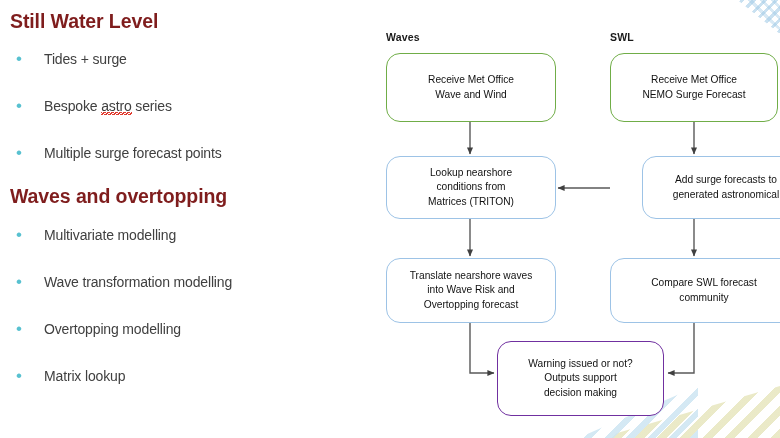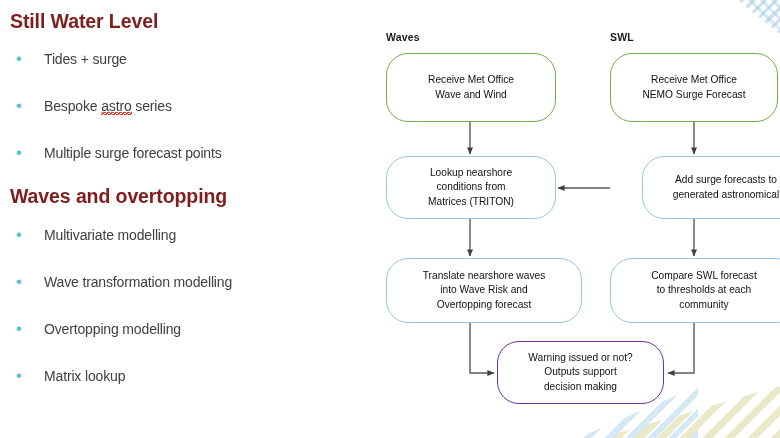--- a/index.html
+++ b/index.html
@@ -70,21 +70,21 @@
   }
 
   
   #chart{position:absolute;left:0;top:0;width:780px;height:438px;}
   .col-label{
     position:absolute;font-size:10.5px;font-weight:bold;color:#1a1a1a;
     letter-spacing:.2px;
   }
   .node{
     position:absolute;box-sizing:border-box;
-    border:1.6px solid #9DC3E6;border-radius:22px;background:#ffffff;
+    border:1.6px solid #9DC3E6;border-radius:14px;background:#ffffff;
     display:flex;align-items:center;justify-content:center;
     text-align:center;
     font-size:10.2px;color:#111111;line-height:14.5px;
     padding:2px 0;
   }
   .node.green{border-color:#70AD47;}
   .node.purple{border-color:#7030A0;border-width:1.9px;}
   .node span{display:block;}
 
   
@@ -190,37 +190,36 @@
       </div>
     </div>
 
     <div class="node" style="left:610px;top:156px;width:168px;height:63px;margin-left:32px;">
       <div>
         <span>Add surge forecasts to</span>
         <span>generated astronomical</span>
       </div>
     </div>
 
-    <div class="node" style="left:386px;top:258px;width:196px;height:65px;">
+    <div class="node" style="left:386px;top:258px;width:170px;height:65px;">
       <div>
         <span>Translate nearshore waves</span>
         <span>into Wave Risk and</span>
         <span>Overtopping forecast</span>
       </div>
     </div>
 
     <div class="node" style="left:610px;top:258px;width:188px;height:65px;">
       <div>
         <span>Compare SWL forecast</span>
-        <span>to thresholds at each</span>
         <span>community</span>
       </div>
     </div>
 
-    <div class="node purple" style="left:497px;top:341px;width:167px;height:63px;">
+    <div class="node purple" style="left:497px;top:341px;width:167px;height:75px;">
       <div>
         <span>Warning issued or not?</span>
         <span>Outputs support</span>
         <span>decision making</span>
       </div>
     </div>
 
   </div>
 </div>
 

